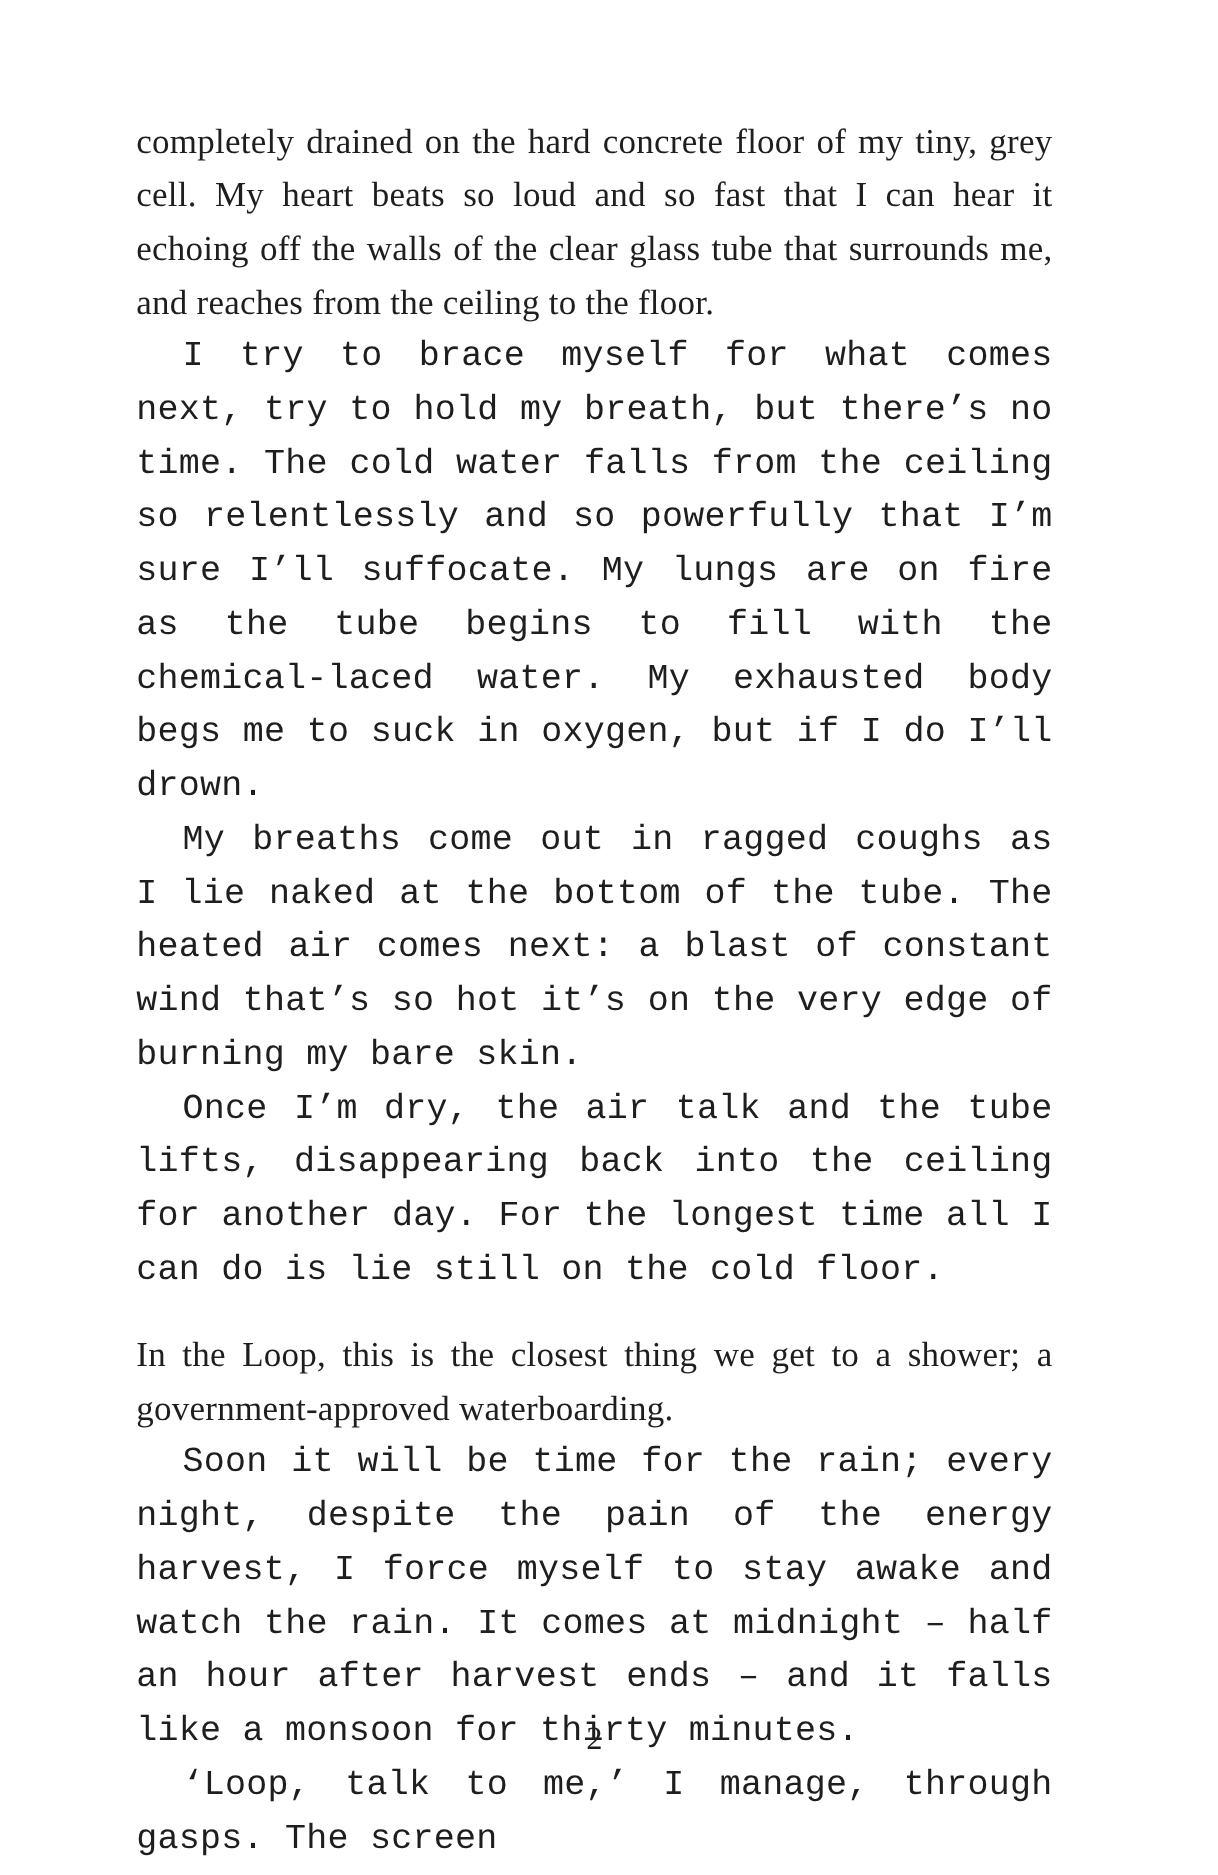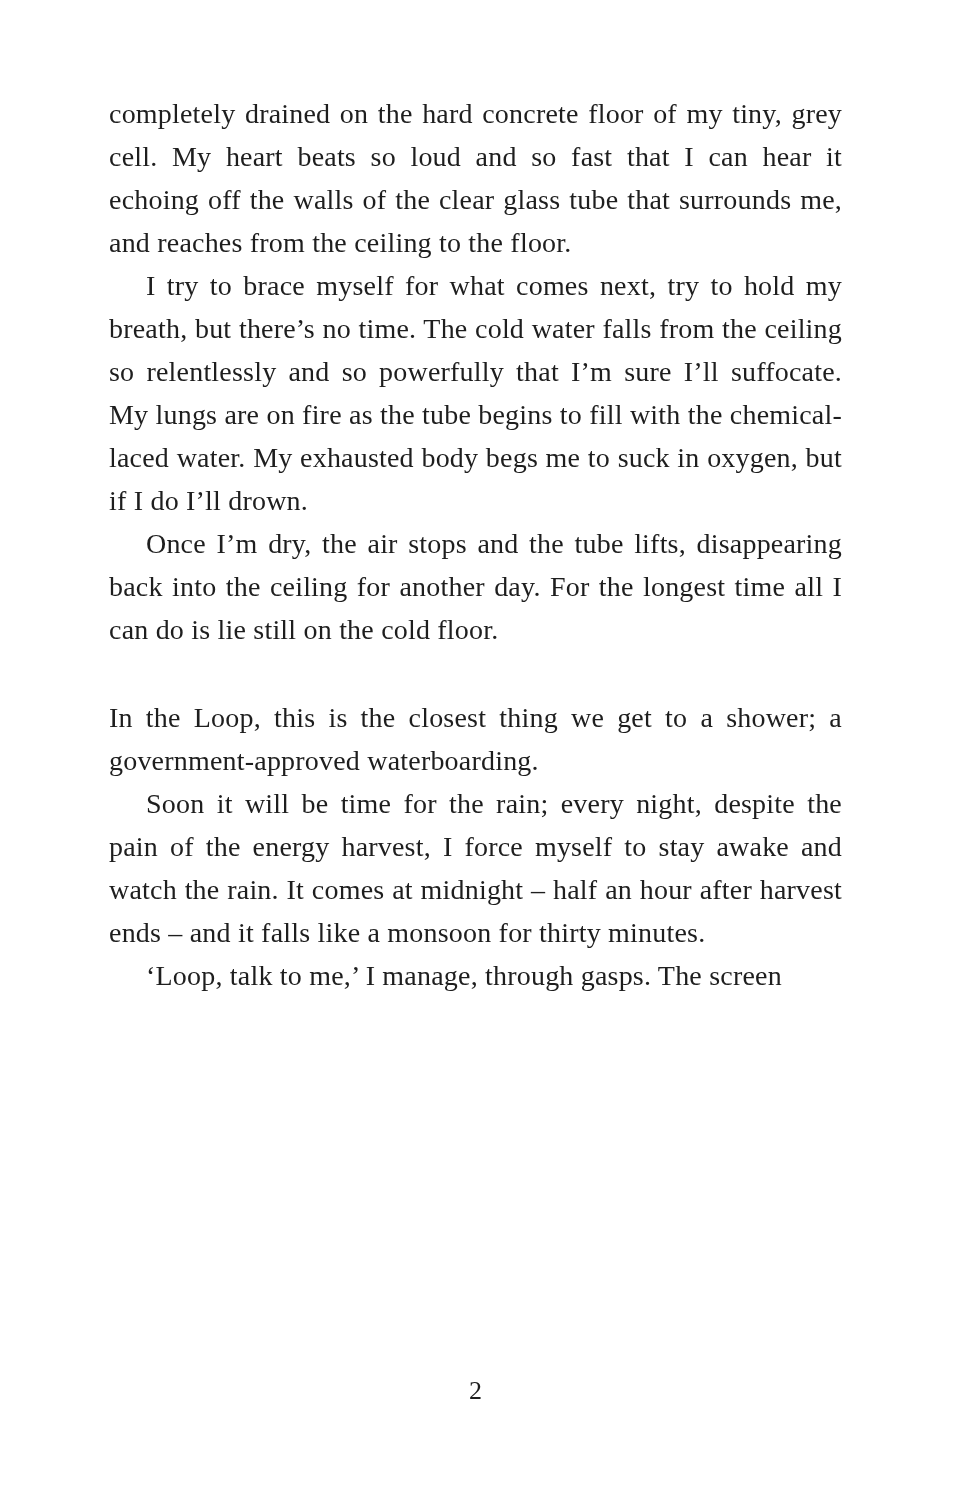--- a/index.html
+++ b/index.html
@@ -32,41 +32,43 @@
     line-height: 43px;
     text-align: justify;
     letter-spacing: 0.2px;
   }
   p.para {
     margin: 0;
     padding: 0;
   }
   p.para.indent {
     text-indent: 37px;
+    font-family: Liberation Mono, monospace;
   }
   p.para.section-break {
-    margin-top: 45px;
+    margin-top: 25px;
   }
   .page-number {
     position: absolute;
     top: 1376px;
     left: 109px;
     width: 733px;
     text-align: center;
     font-size: 26px;
     line-height: 30px;
     color: #1e1e1e;
   }
 </style>
 </head>
 <body>
 
 <div class="page">
   <main class="text-block">
       <p class="para">completely drained on the hard concrete floor of my tiny, grey cell. My heart beats so loud and so fast that I can hear it echoing off the walls of the clear glass tube that surrounds me, and reaches from the ceiling to the floor.</p>
       <p class="para indent">I try to brace myself for what comes next, try to hold my breath, but there’s no time. The cold water falls from the ceiling so relentlessly and so powerfully that I’m sure I’ll suffocate. My lungs are on fire as the tube begins to fill with the chemical-laced water. My exhausted body begs me to suck in oxygen, but if I do I’ll drown.</p>
-      <p class="para indent">Once I’m dry, the air stops and the tube lifts, disappearing back into the ceiling for another day. For the longest time all I can do is lie still on the cold floor.</p>
+      <p class="para indent">My breaths come out in ragged coughs as I lie naked at the bottom of the tube. The heated air comes next: a blast of constant wind that’s so hot it’s on the very edge of burning my bare skin.</p>
+      <p class="para indent">Once I’m dry, the air talk and the tube lifts, disappearing back into the ceiling for another day. For the longest time all I can do is lie still on the cold floor.</p>
       <p class="para section-break">In the Loop, this is the closest thing we get to a shower; a government-approved waterboarding.</p>
       <p class="para indent">Soon it will be time for the rain; every night, despite the pain of the energy harvest, I force myself to stay awake and watch the rain. It comes at midnight – half an hour after harvest ends – and it falls like a monsoon for thirty minutes.</p>
       <p class="para indent">‘Loop, talk to me,’ I manage, through gasps. The screen</p>
     </main>
   <div class="page-number">2</div>
 </div>
 
 </body></html>

